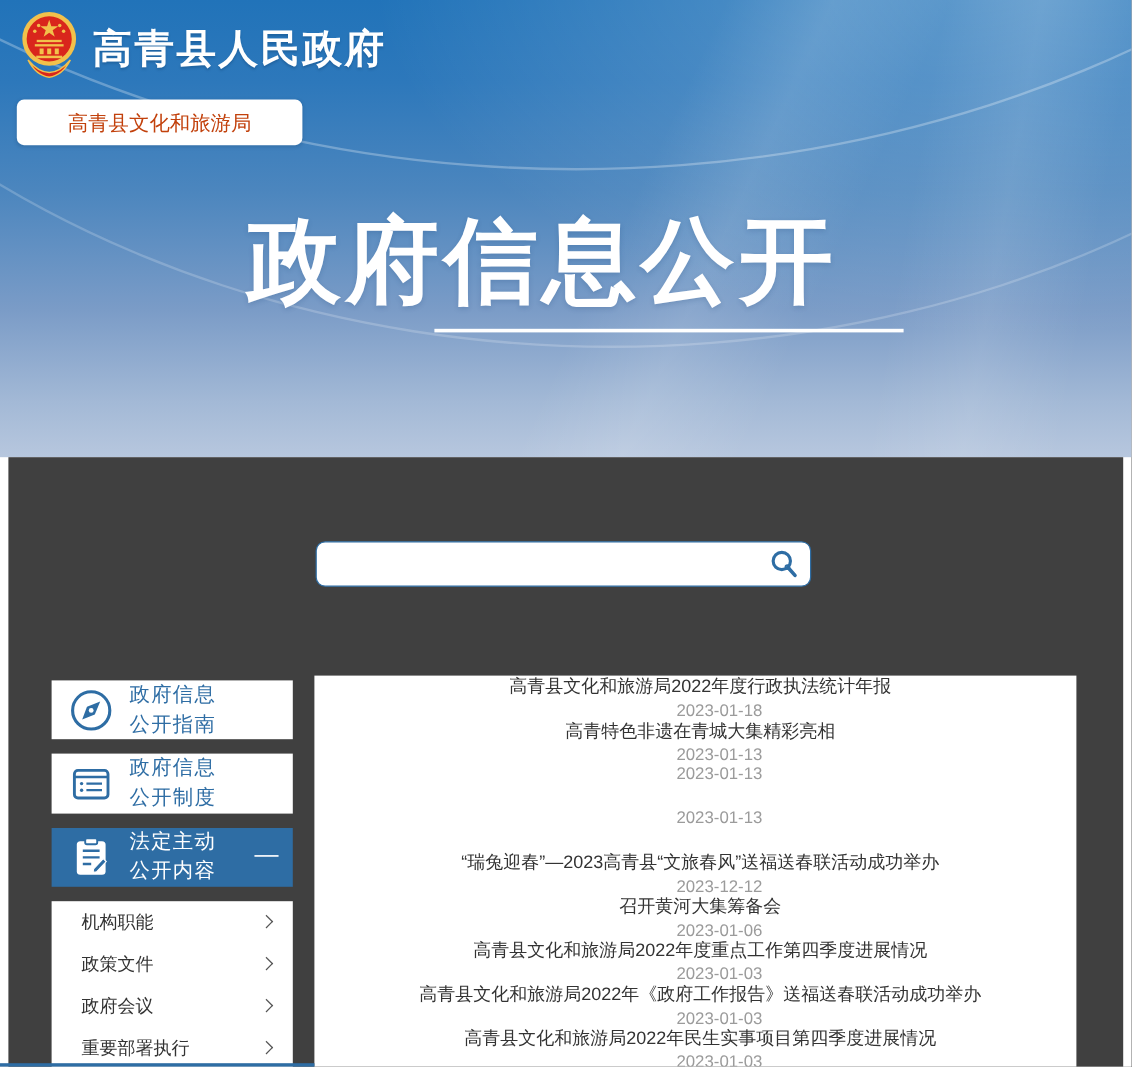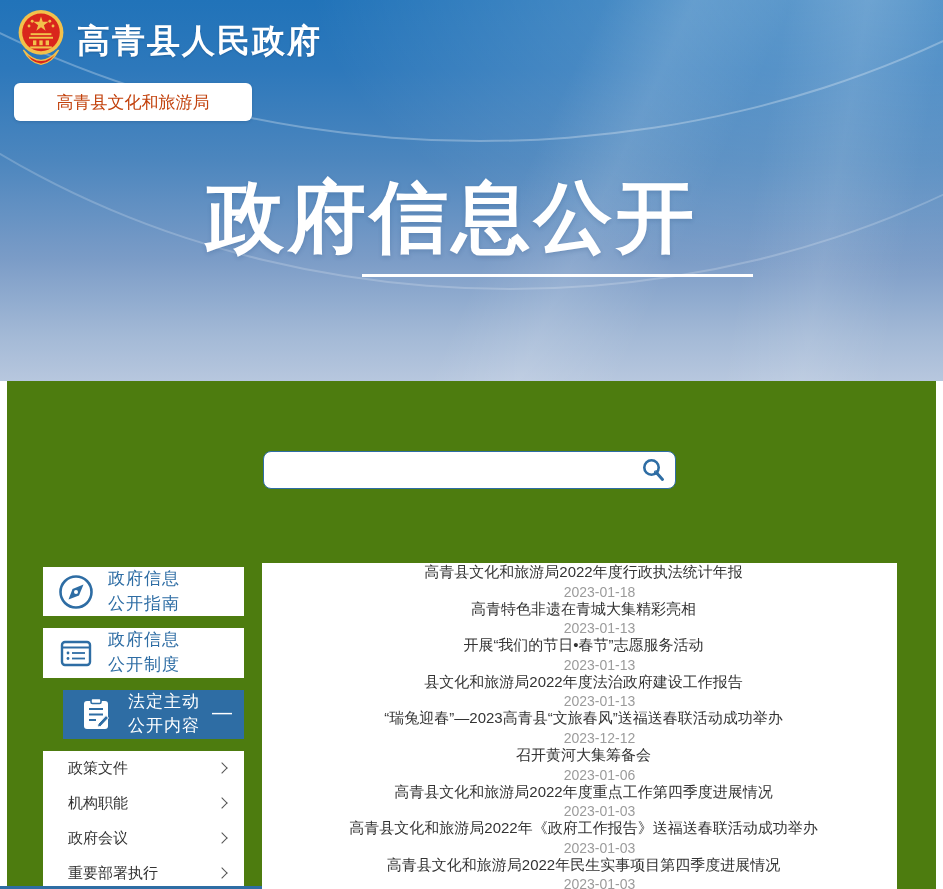--- a/index.html
+++ b/index.html
@@ -44,21 +44,21 @@
     position:absolute; top:166px; left:12px; width:880px; text-align:center;
     color:#fff; font-size:78px; font-weight:bold; letter-spacing:4px;
     text-shadow:0 2px 4px rgba(20,60,110,.18); white-space:nowrap;
   }
   .banner-underline {
     position:absolute; top:274px; left:362px; width:391px; height:3px; background:#fff;
   }
   
   .content {
     position:absolute; top:381px; left:7px; right:7px; bottom:0;
-    background:#4d7c0f;
+    background:#404040;
     padding-left:41px;
   }
   
   .search-box {
     position:absolute; left:256px; top:70px; width:413px; height:38px;
     background:#fff; border:1px solid #2e6da4; border-radius:8px;
     display:flex; align-items:center;
   }
   .search-input {
     flex:1; height:100%; border:none; outline:none; background:transparent;
@@ -70,21 +70,21 @@
   }
   
   .sidebar { position:absolute; left:36px; top:186px; width:201px; bottom:0;
              display:flex; flex-direction:column; }
   .side-card {
     height:56px; margin-bottom:12px; background:#fff; cursor:pointer;
     display:flex; align-items:center; padding-left:14px; position:relative;
   }
   .side-card .icon { width:38px; height:38px; flex:0 0 38px; margin-right:13px; }
   .side-label { color:#2e6da4; font-size:17px; line-height:1.45; letter-spacing:1px; }
-  .side-card.active { background:#2e6da4;margin-left:20px; }
+  .side-card.active { background:#2e6da4; }
   .side-card.active .side-label { color:#fff; }
   .collapse-ind {
     position:absolute; right:12px; top:50%; transform:translateY(-58%);
     color:#fff; font-size:20px; line-height:1;
   }
   .submenu { background:#fff; flex:1; }
   .submenu-item {
     height:35px; display:flex; align-items:center; justify-content:space-between;
     padding:0 18px 0 25px; cursor:pointer; font-size:15px; color:#333;
   }
@@ -196,25 +196,25 @@
       </svg>
       <div class="side-label">
         <div>法定主动</div>
         <div>公开内容</div>
       </div>
       <span class="collapse-ind">—</span>
     </div>
 
     <div class="submenu">
       <div class="submenu-item">
+        <span>机构职能</span>
+        <i class="chev"></i>
+      </div>
+      <div class="submenu-item">
         <span>政策文件</span>
-        <i class="chev"></i>
-      </div>
-      <div class="submenu-item">
-        <span>机构职能</span>
         <i class="chev"></i>
       </div>
       <div class="submenu-item">
         <span>政府会议</span>
         <i class="chev"></i>
       </div>
       <div class="submenu-item">
         <span>重要部署执行</span>
         <i class="chev"></i>
       </div>
@@ -224,25 +224,23 @@
   <section class="news-panel">
     <div class="news-item">
       <span class="news-title">高青县文化和旅游局2022年度行政执法统计年报</span>
       <span class="news-date">2023-01-18</span>
     </div>
     <div class="news-item">
       <span class="news-title">高青特色非遗在青城大集精彩亮相</span>
       <span class="news-date">2023-01-13</span>
     </div>
     <div class="news-item">
-      <span class="news-title">开展“我们的节日•春节”志愿服务活动</span>
       <span class="news-date">2023-01-13</span>
     </div>
     <div class="news-item">
-      <span class="news-title">县文化和旅游局2022年度法治政府建设工作报告</span>
       <span class="news-date">2023-01-13</span>
     </div>
     <div class="news-item">
       <span class="news-title">“瑞兔迎春”—2023高青县“文旅春风”送福送春联活动成功举办</span>
       <span class="news-date">2023-12-12</span>
     </div>
     <div class="news-item">
       <span class="news-title">召开黄河大集筹备会</span>
       <span class="news-date">2023-01-06</span>
     </div>

